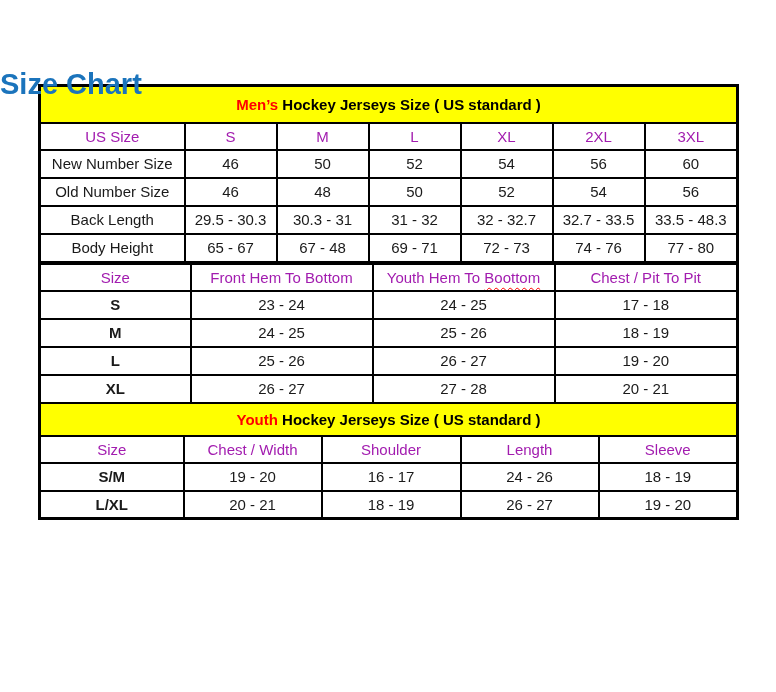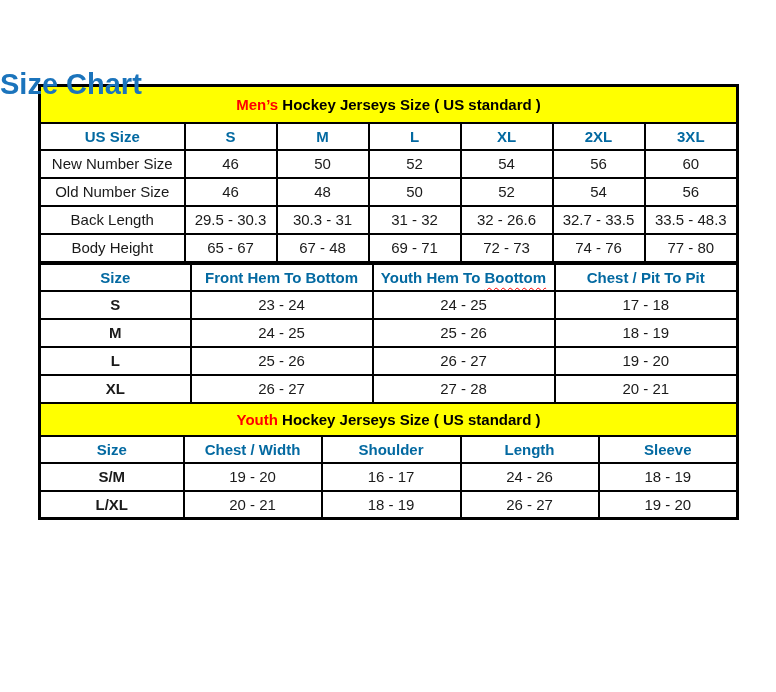--- a/index.html
+++ b/index.html
@@ -42,21 +42,21 @@
   table.first-section{border-top:3px solid var(--border-black);}
   table.size-table{border-left:3px solid var(--border-black);border-right:3px solid var(--border-black);}
   table.last-section{border-bottom:3px solid var(--border-black);border-radius:21px;}
   th.section-th{
     background:var(--header-bg);
     height:37px;
     font-size:17px;font-weight:700;color:#000;
   }
   th.section-th.short{height:32px;}
   th.section-th .accent{color:var(--accent-red);}
-  tr.head-row th{height:27px;font-weight:700;color:#0369a1;}
+  tr.head-row th{height:27px;font-weight:400;color:#a21caf;}
   tr.data-row td{height:28px;font-weight:400;}
   td.rowlabel{font-weight:400;}
   td.rowlabel.bold{font-weight:700;}
   .squiggle{
     text-decoration-line:underline;
     text-decoration-style:wavy;
     text-decoration-color:var(--accent-red);
     text-decoration-thickness:1px;
     text-underline-offset:4px;
   }
@@ -107,21 +107,21 @@
       <td>50</td>
       <td>52</td>
       <td>54</td>
       <td>56</td>
     </tr>
     <tr class="data-row">
       <td class="rowlabel">Back Length</td>
       <td>29.5 - 30.3</td>
       <td>30.3 - 31</td>
       <td>31 - 32</td>
-      <td>32 - 26.6</td>
+      <td>32 - 32.7</td>
       <td>32.7 - 33.5</td>
       <td>33.5 - 48.3</td>
     </tr>
     <tr class="data-row">
       <td class="rowlabel">Body Height</td>
       <td>65 - 67</td>
       <td>67 - 48</td>
       <td>69 - 71</td>
       <td>72 - 73</td>
       <td>74 - 76</td>

